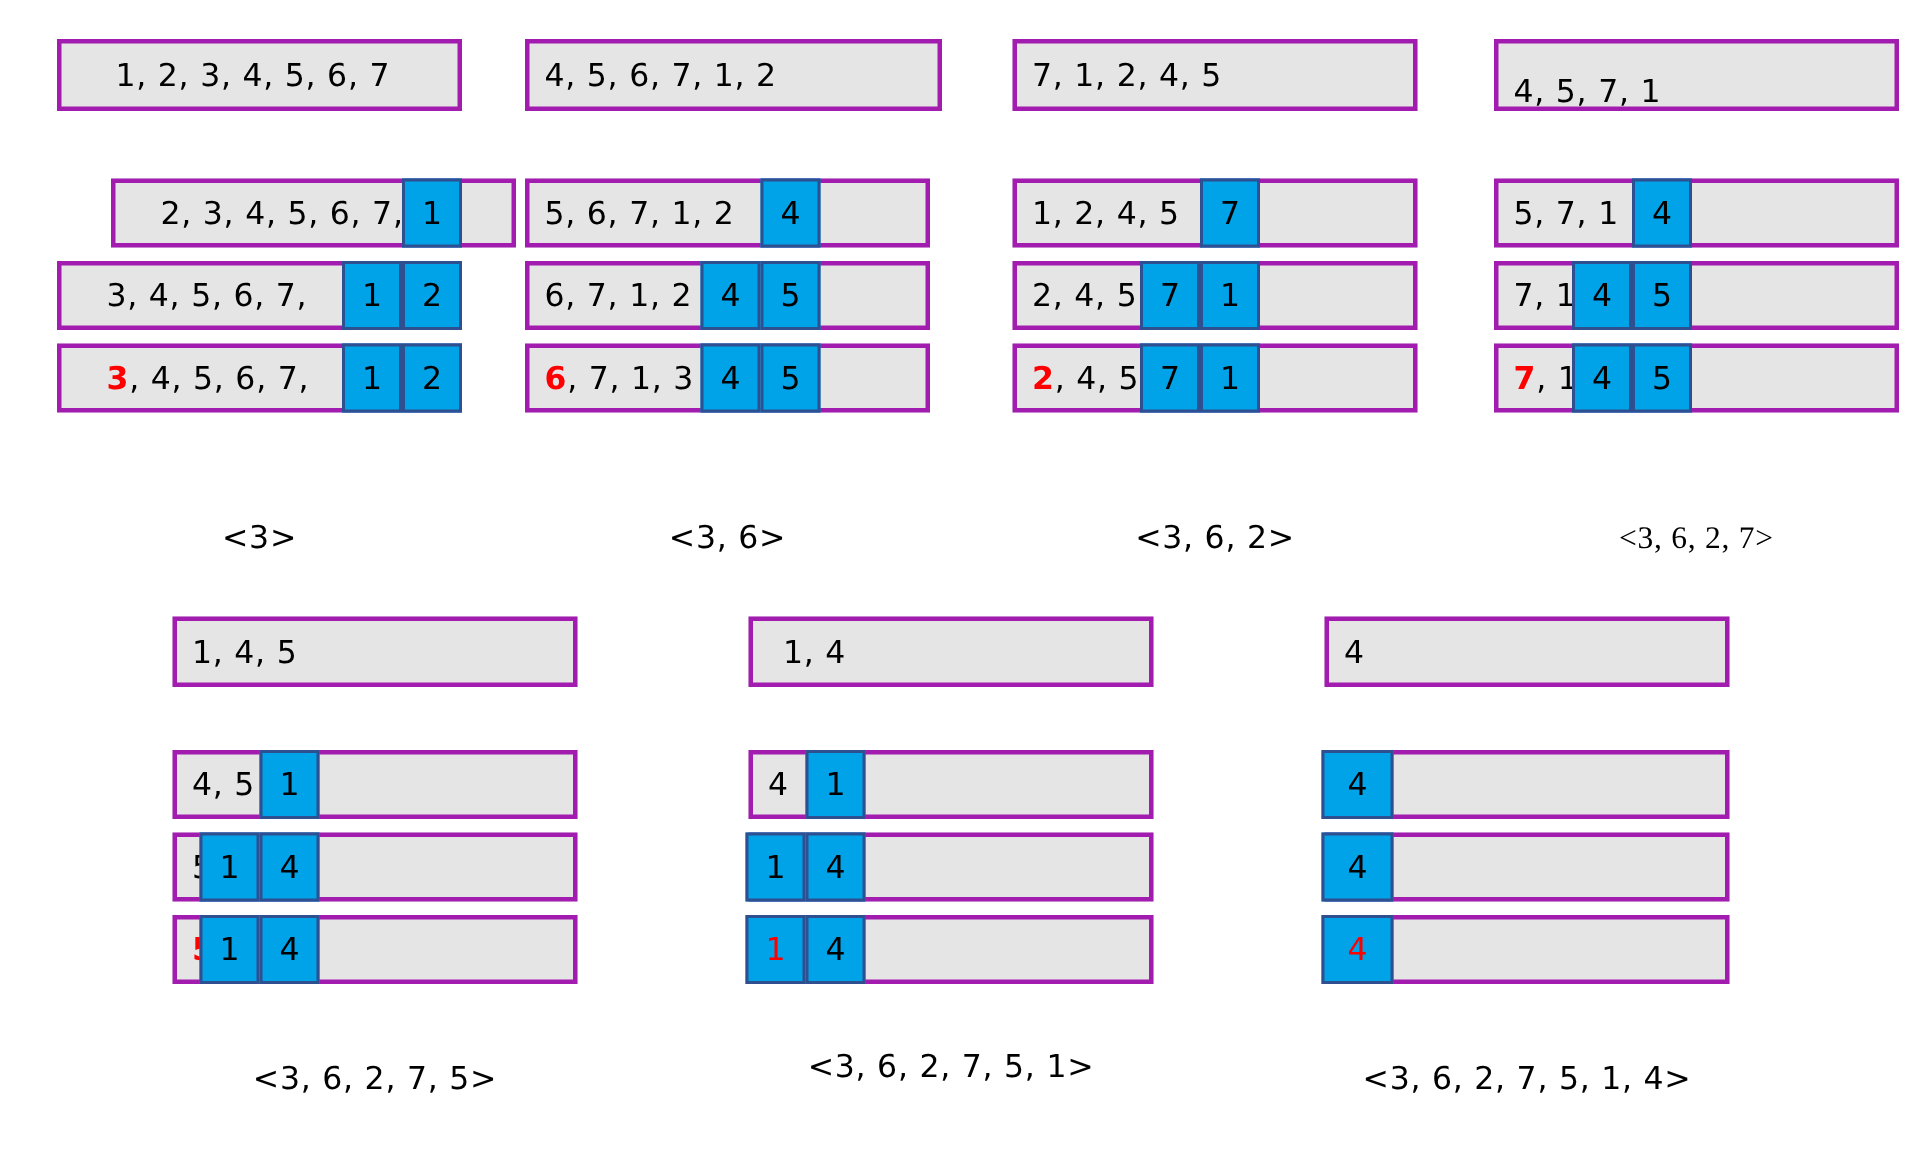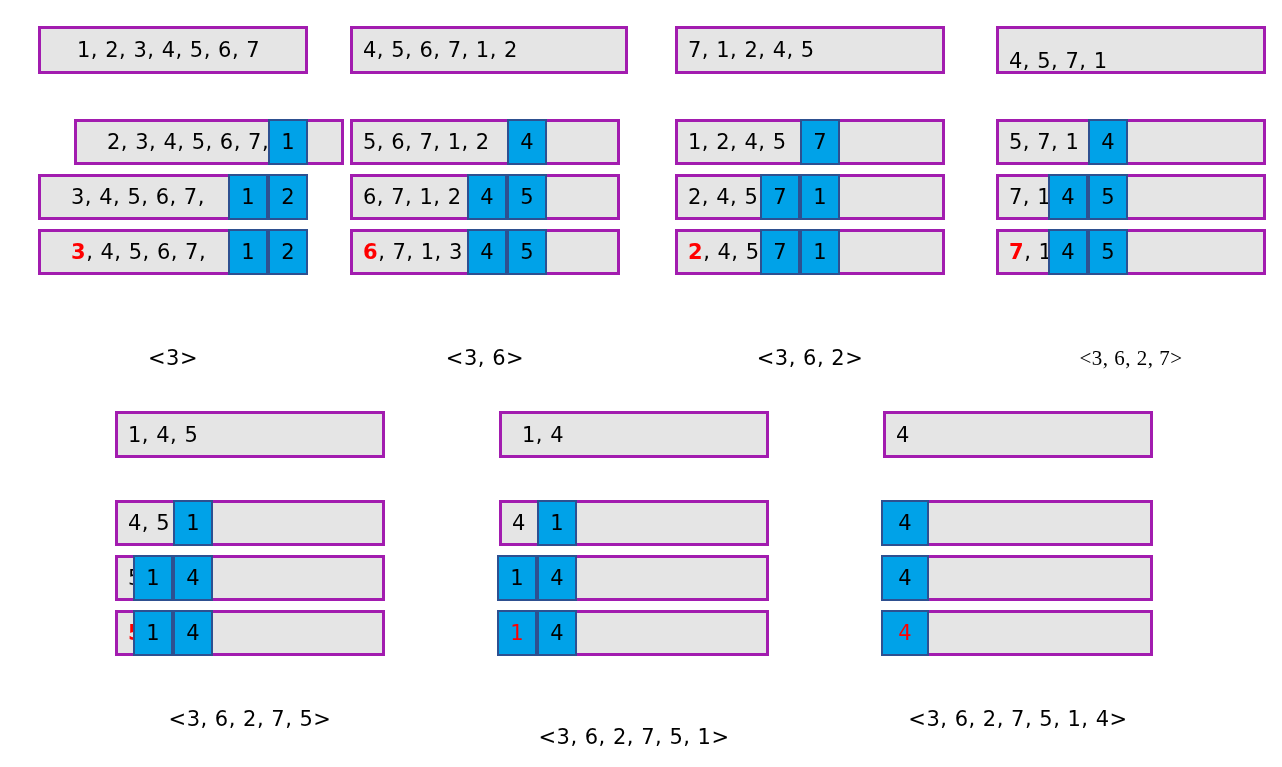--- a/index.html
+++ b/index.html
@@ -214,21 +214,21 @@
     <div class="cell" style="left:38px; top:89px; width:40px; height:46px;">1</div>
 
     <div class="bar" style="left:0px; top:144px; width:270px; height:46px;"></div>
     <div class="cell" style="left:-2px; top:144px; width:40px; height:46px;">1</div>
     <div class="cell" style="left:38px; top:144px; width:40px; height:46px;">4</div>
 
     <div class="bar" style="left:0px; top:199px; width:270px; height:46px;"></div>
     <div class="cell hl" style="left:-2px; top:199px; width:40px; height:46px; color:#FF0000;">1</div>
     <div class="cell" style="left:38px; top:199px; width:40px; height:46px;">4</div>
 
-    <div class="caption" style="left:0px; top:314px; width:270px;text-align:center;">&lt;3, 6, 2, 7, 5, 1&gt;</div>
+    <div class="caption" style="left:0px; top:288px; width:270px;text-align:center;">&lt;3, 6, 2, 7, 5, 1&gt;</div>
   </div>
 
   <div class="group" style="left:883px; top:411px;">
     <div class="bar" style="left:0px; top:0px; width:270px; height:47px;">
       <span class="label" style="left:10px;">4</span>
     </div>
 
     <div class="bar" style="left:0px; top:89px; width:270px; height:46px;"></div>
     <div class="cell" style="left:-2px; top:89px; width:48px; height:46px;">4</div>
 

